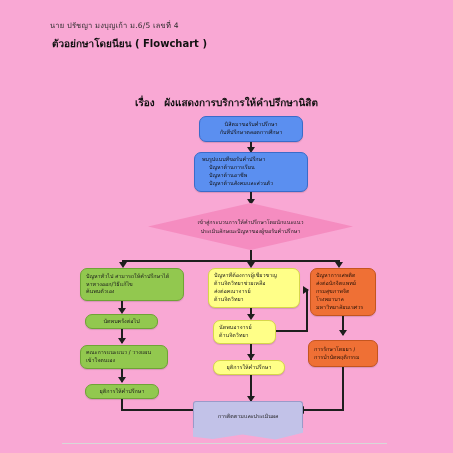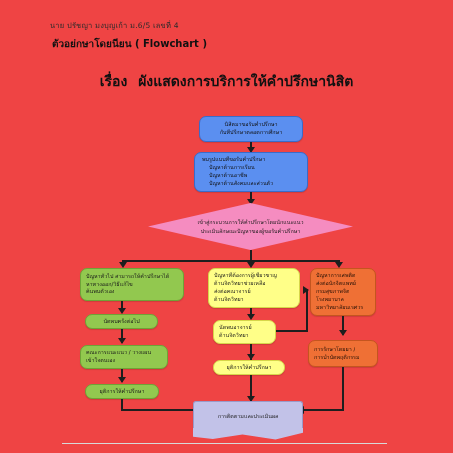--- a/index.html
+++ b/index.html
@@ -6,38 +6,38 @@
   html,body{margin:0;padding:0;}
   body{
     width:453px;height:453px;
     background:#ffffff;
     font-family:"DejaVu Sans","Liberation Sans",sans-serif;
     overflow:hidden;
     position:relative;
   }
   #page{
     position:absolute;inset:0;
-    background:#ef4444;
+    background:#f9a8d4;
   }
 
   
   .hdr-name{
     position:absolute;left:50px;top:19px;
     font-size:7.5px;color:#2b2b2b;letter-spacing:.2px;
     white-space:nowrap;
   }
   .hdr-title{
     position:absolute;left:52px;top:36px;
     font-size:10px;font-weight:bold;color:#111;
     white-space:nowrap;
   }
   .doc-title{
-    position:absolute;left:0;right:0;top:70px;
+    position:absolute;left:0;right:0;top:95px;
     text-align:center;
-    font-size:14px;font-weight:bold;color:#111;
+    font-size:10px;font-weight:bold;color:#111;
   }
   .doc-title .lead{margin-right:6px;}
   .footer-rule{
     position:absolute;left:62px;top:443px;width:325px;height:1px;
     background:#d8d8d8;
   }
 
   
   .node{
     position:absolute;

